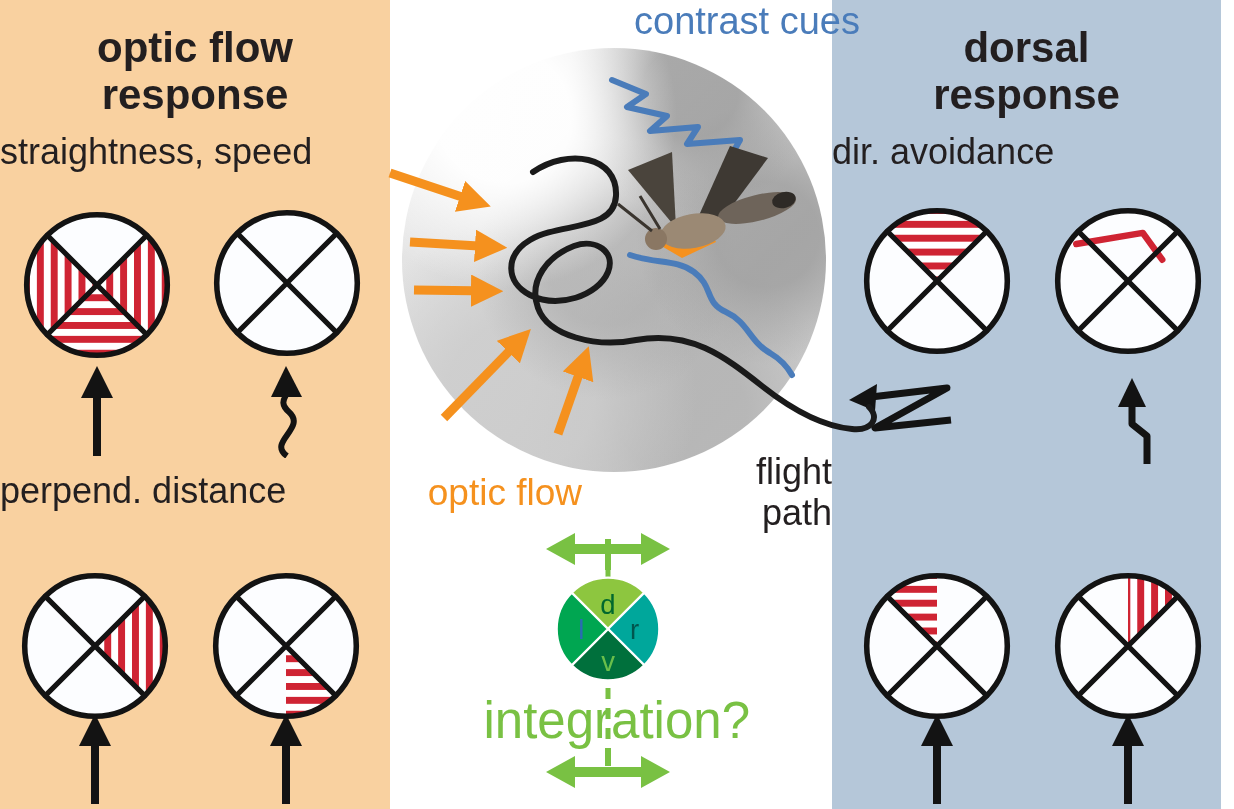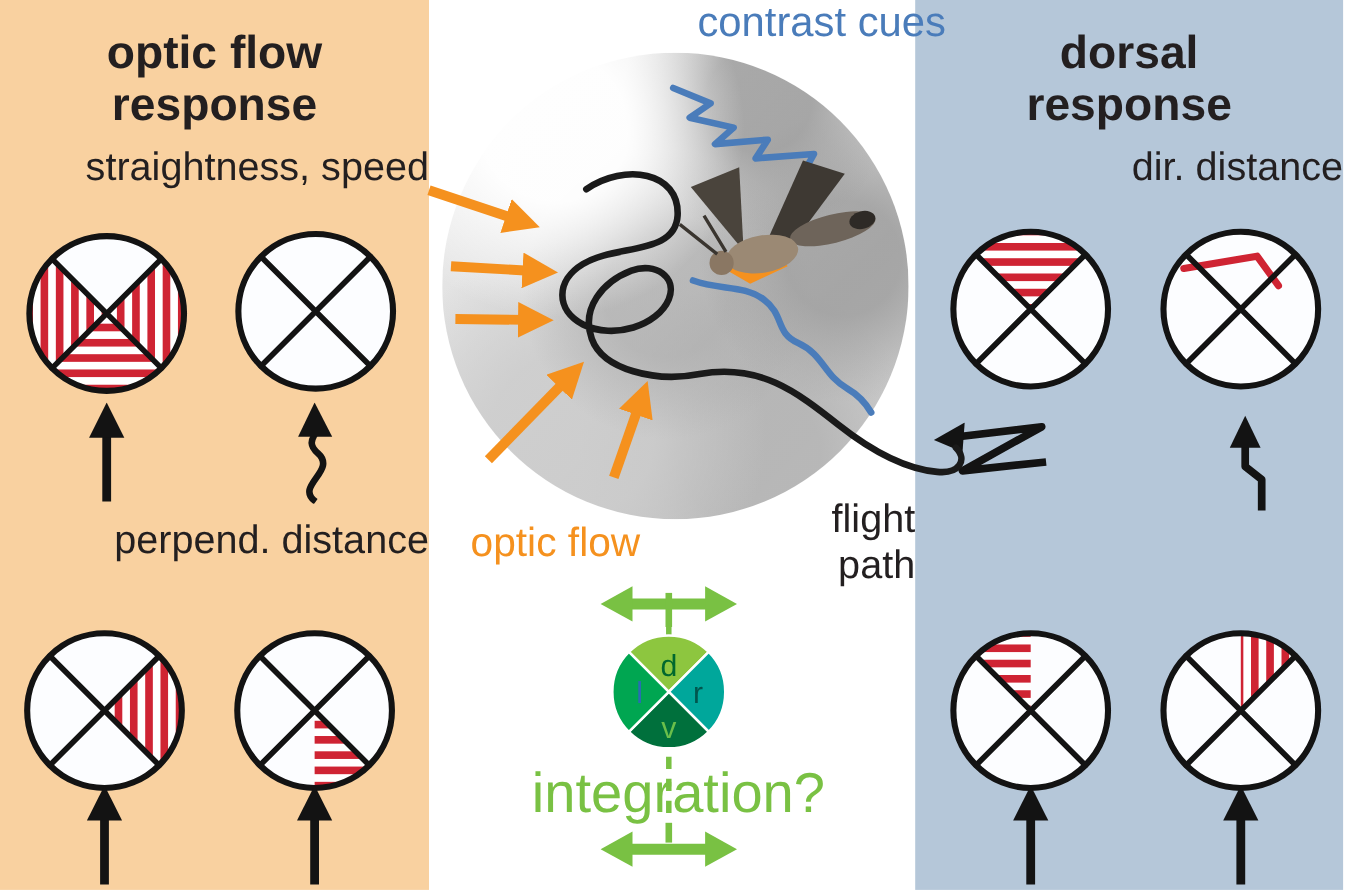--- a/index.html
+++ b/index.html
@@ -6,21 +6,21 @@
   html,body{width:1234px;height:809px}
   body{font-family:"Liberation Sans",sans-serif;background:#ffffff;overflow:hidden}
   .figure{position:relative;width:1234px;height:809px;background:#ffffff}
   .abs{position:absolute}
   .panel{position:absolute;top:0;height:809px;z-index:0}
   .panel-left{left:0;width:390px;background:var(--left-panel-bg)}
   .panel-right{left:832px;width:389px;background:var(--right-panel-bg)}
   .panel-title{position:absolute;left:0;width:100%;text-align:center;font-weight:bold;
     font-size:42px;line-height:47px;color:var(--text-dark);z-index:3}
   .panel-title span{display:block}
-  .sec-label{position:absolute;left:0;width:100%;text-align:right;font-size:36px;
+  .sec-label{position:absolute;left:0;width:100%;text-align:left;font-size:36px;
     color:var(--text-dark);z-index:3}
   .stim-circle{position:absolute;width:148px;height:148px;z-index:2}
   .arrow{position:absolute;z-index:2}
   .photo{position:absolute;left:402px;top:48px;width:424px;height:424px;border-radius:50%;z-index:1;
     background:
       radial-gradient(circle at 24% 16%, rgba(255,255,255,0.95) 0 14%, rgba(255,255,255,0) 36%),
       radial-gradient(circle at 68% 10%, rgba(150,150,150,0.75) 0 10%, rgba(150,150,150,0) 26%),
       radial-gradient(circle at 86% 44%, rgba(152,152,152,0.7) 0 12%, rgba(152,152,152,0) 30%),
       radial-gradient(circle at 48% 52%, rgba(168,168,168,0.6) 0 18%, rgba(168,168,168,0) 42%),
       radial-gradient(circle at 28% 82%, rgba(205,205,205,0.85) 0 16%, rgba(205,205,205,0) 38%),
@@ -106,21 +106,21 @@
           <path d="M22 90 L22 24" stroke="#131313" stroke-width="8"></path>
           <path d="M22 0 L6 32 L38 32 Z" fill="#131313"></path>
         </svg></div>
   </section>
 
   <section class="panel panel-right">
     <h2 class="panel-title" style="top:24px">
       <span>dorsal</span>
       <span>response</span>
     </h2>
-    <div class="sec-label" style="top:131px">dir. distance</div>
+    <div class="sec-label" style="top:131px">dir. avoidance</div>
 
     <div class="stim-circle" style="left:31px;top:207px"><svg viewBox="0 0 160 160" width="100%" height="100%">
           <circle cx="80" cy="80" r="76" fill="#fcfdff"></circle>
           <path d="M80 80 L26.3 26.3 A76 76 0 0 1 133.7 26.3 Z" fill="url(#pat-h)"></path>
           <path d="M26.3 26.3 L133.7 133.7 M133.7 26.3 L26.3 133.7" stroke="#131313" stroke-width="5.5" stroke-linecap="round" fill="none"></path>
           <circle cx="80" cy="80" r="76" fill="none" stroke="#131313" stroke-width="6"></circle>
         </svg></div>
     <div class="stim-circle" style="left:222px;top:207px"><svg viewBox="0 0 160 160" width="100%" height="100%">
           <circle cx="80" cy="80" r="76" fill="#fcfdff"></circle>
           <path d="M24 40 L96 28 L117 57" fill="none" stroke="var(--stripe-red)" stroke-width="7" stroke-linejoin="round" stroke-linecap="round"></path>

